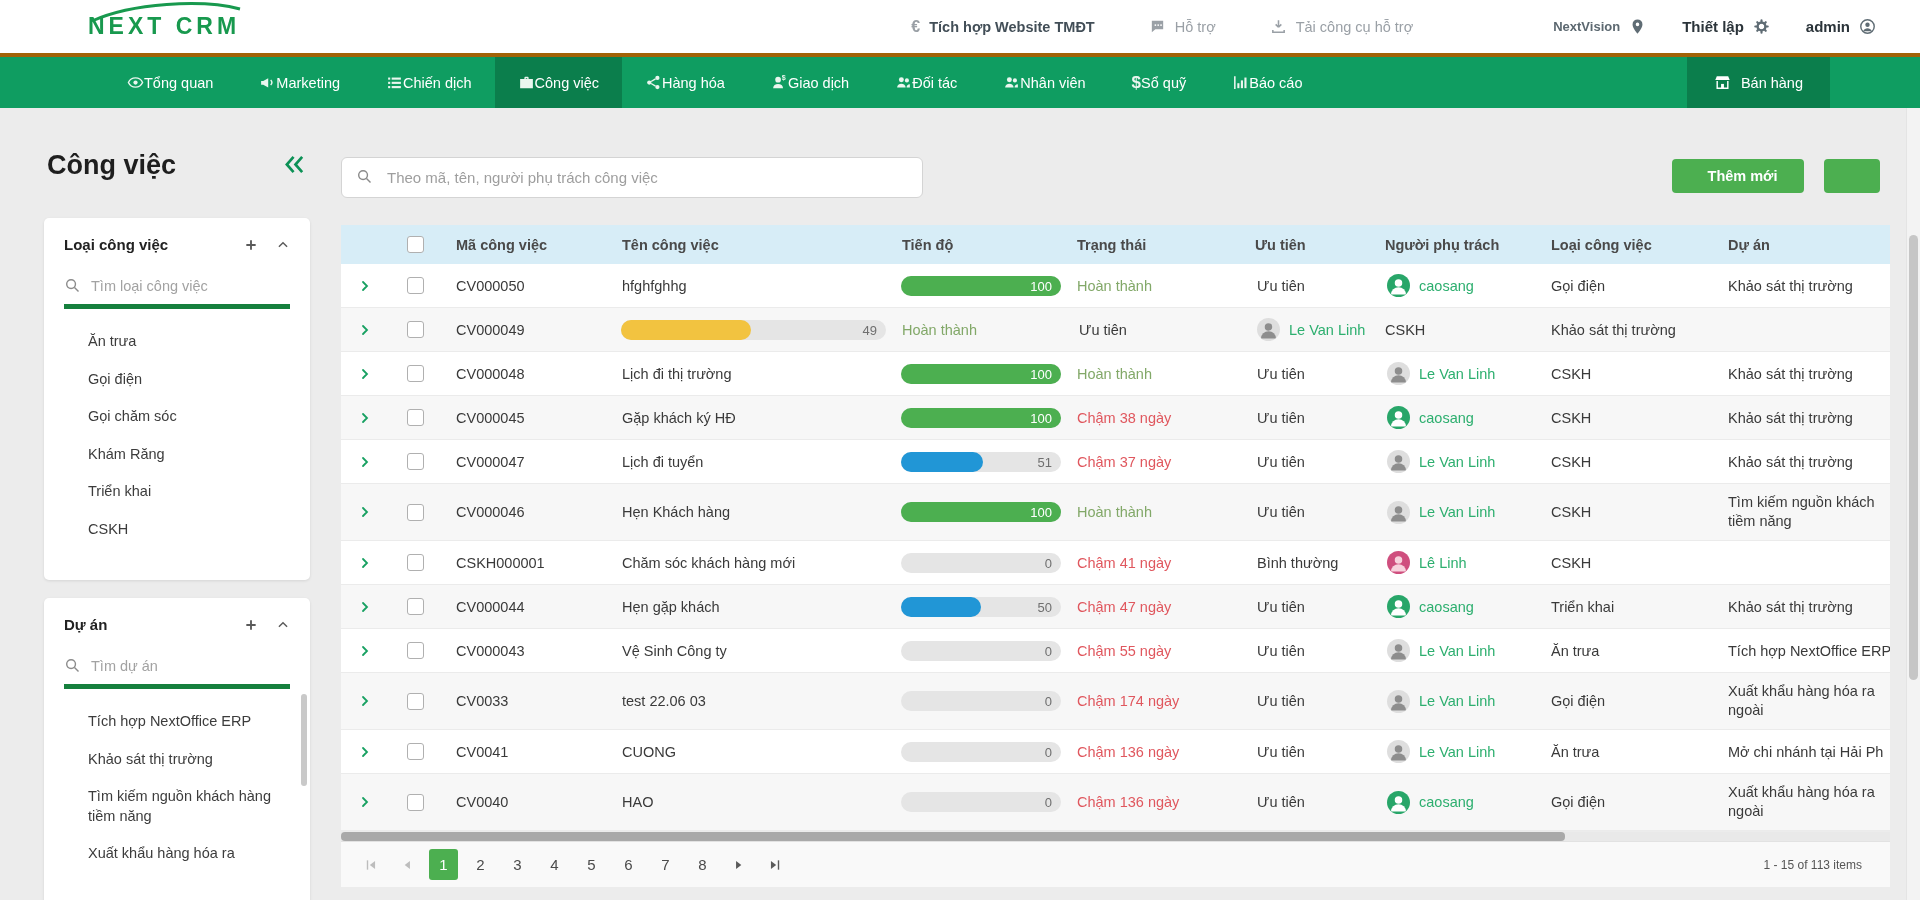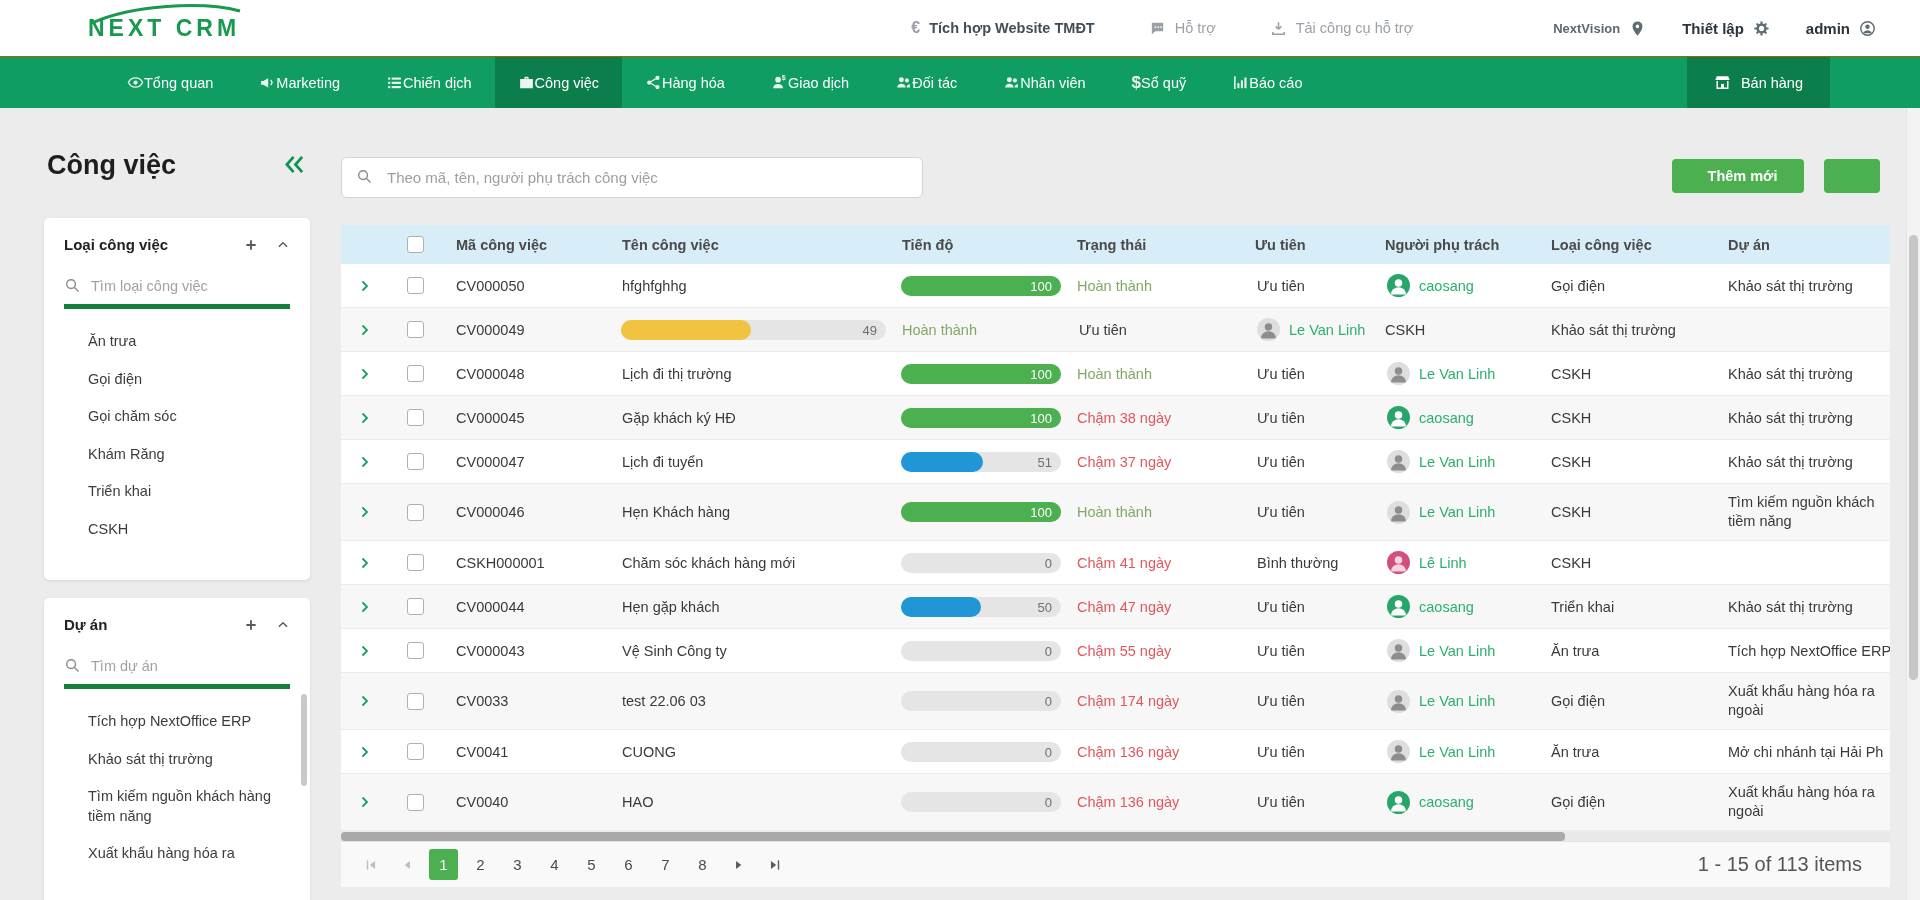--- a/index.html
+++ b/index.html
@@ -6,21 +6,21 @@
   html,body { background:#dcdcdc; }
   body { font-family:"Liberation Sans","DejaVu Sans",sans-serif; }
   #app { position:relative; width:1920px; height:900px; overflow:hidden; background:#ececec; }
 
   .ic { display:inline-flex; align-items:center; justify-content:center; }
   .ic svg { display:block; }
   .tchar { font-weight:bold; }
 
   
   .topbar { position:absolute; top:0; left:0; right:0; height:57px; background:#fff;
-            border-bottom:1px solid #a16207; display:flex; align-items:center; z-index:5; }
+            border-bottom:4px solid #a16207; display:flex; align-items:center; z-index:5; }
   .logo { margin-left:88px; position:relative; cursor:pointer; }
   .logo-text { color:#18994e; font-weight:bold; font-size:23px; letter-spacing:4px; }
   .logo svg.swoosh { position:absolute; top:-12px; left:2px; }
   .hdr-links { display:flex; gap:54px; margin-left:auto; align-items:center; }
   .hlink { display:flex; align-items:center; gap:9px; color:#9aa0a6; font-size:14.5px; cursor:pointer; }
   .hlink .ic { color:#9aa0a6; }
   .hlink.emph { color:#424e57; font-weight:bold; }
   .hdr-account { display:flex; gap:36px; margin-left:140px; margin-right:44px; align-items:center; }
   .hacct { display:flex; align-items:center; gap:9px; color:#5c6870; font-size:13px; cursor:pointer;font-weight:bold; }
   .hacct .ic { color:#5f6c74; }
@@ -120,21 +120,21 @@
   
   .pager { position:absolute; left:341px; top:841px; width:1549px; height:46px; background:#f9f9f9;
            border-top:1px solid #e2e2e2; display:flex; align-items:center; padding:0 12px; }
   .pg-ic { width:30px; height:30px; display:flex; align-items:center; justify-content:center;
            margin:0 3px; cursor:pointer; }
   .pg-ic.dis { color:#bdbdbd; }
   .pg-ic.en { color:#5a5a5a; }
   .pg-num { min-width:29px; height:31px; line-height:31px; text-align:center; font-size:15px;
             color:#4a4a4a; border-radius:3px; margin:0 4px; cursor:pointer; padding:0 5px; }
   .pg-num.active { background:var(--button-green); color:#fff; }
-  .pg-info { margin-left:auto; margin-right:16px; color:#555; font-size:20px; }
+  .pg-info { margin-left:auto; margin-right:16px; color:#555; font-size:12px; }
 </style>
 </head>
 <body>
 
 <div id="app">
 
   <div class="topbar">
     <div class="logo">
       <svg class="swoosh" width="152" height="22" viewBox="0 0 152 22">
         <path d="M2 20 C 42 2, 112 -2, 150 8" stroke="#18994e" stroke-width="3" fill="none"></path>

